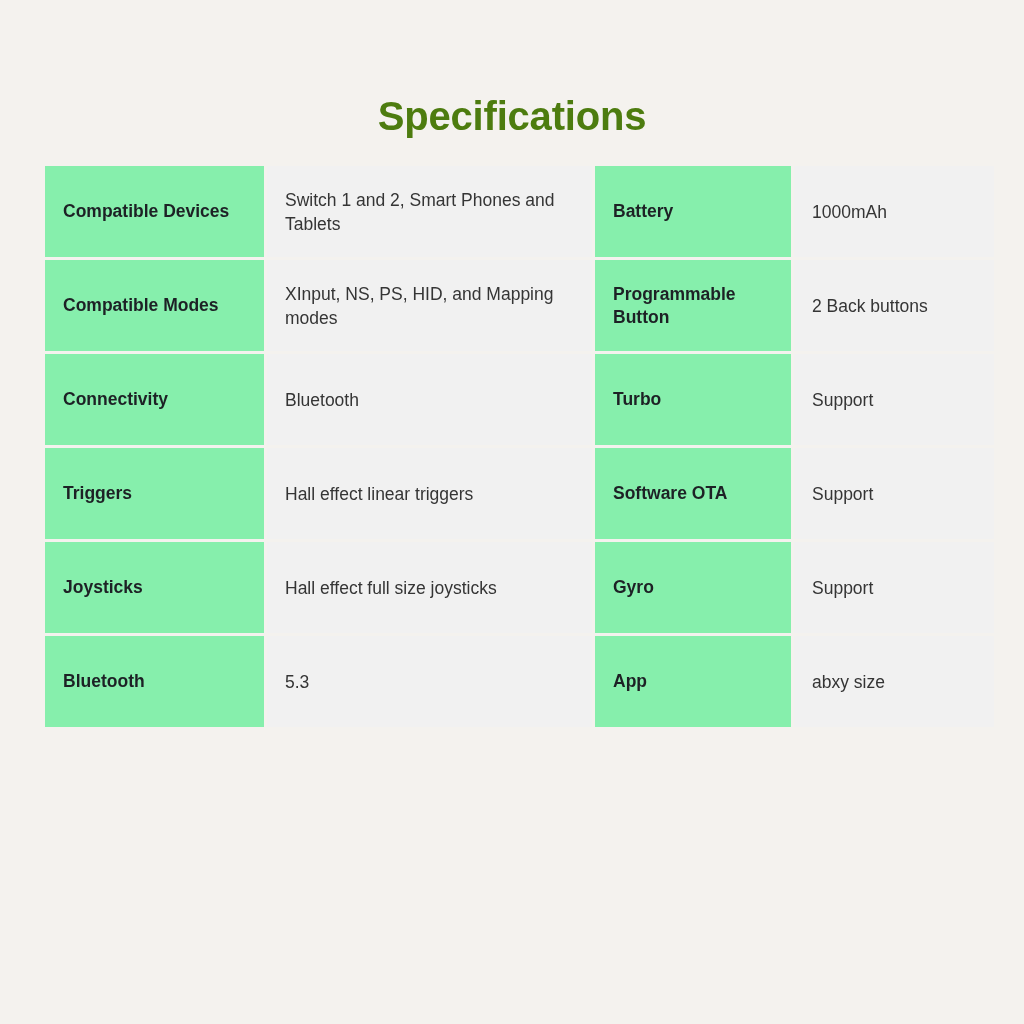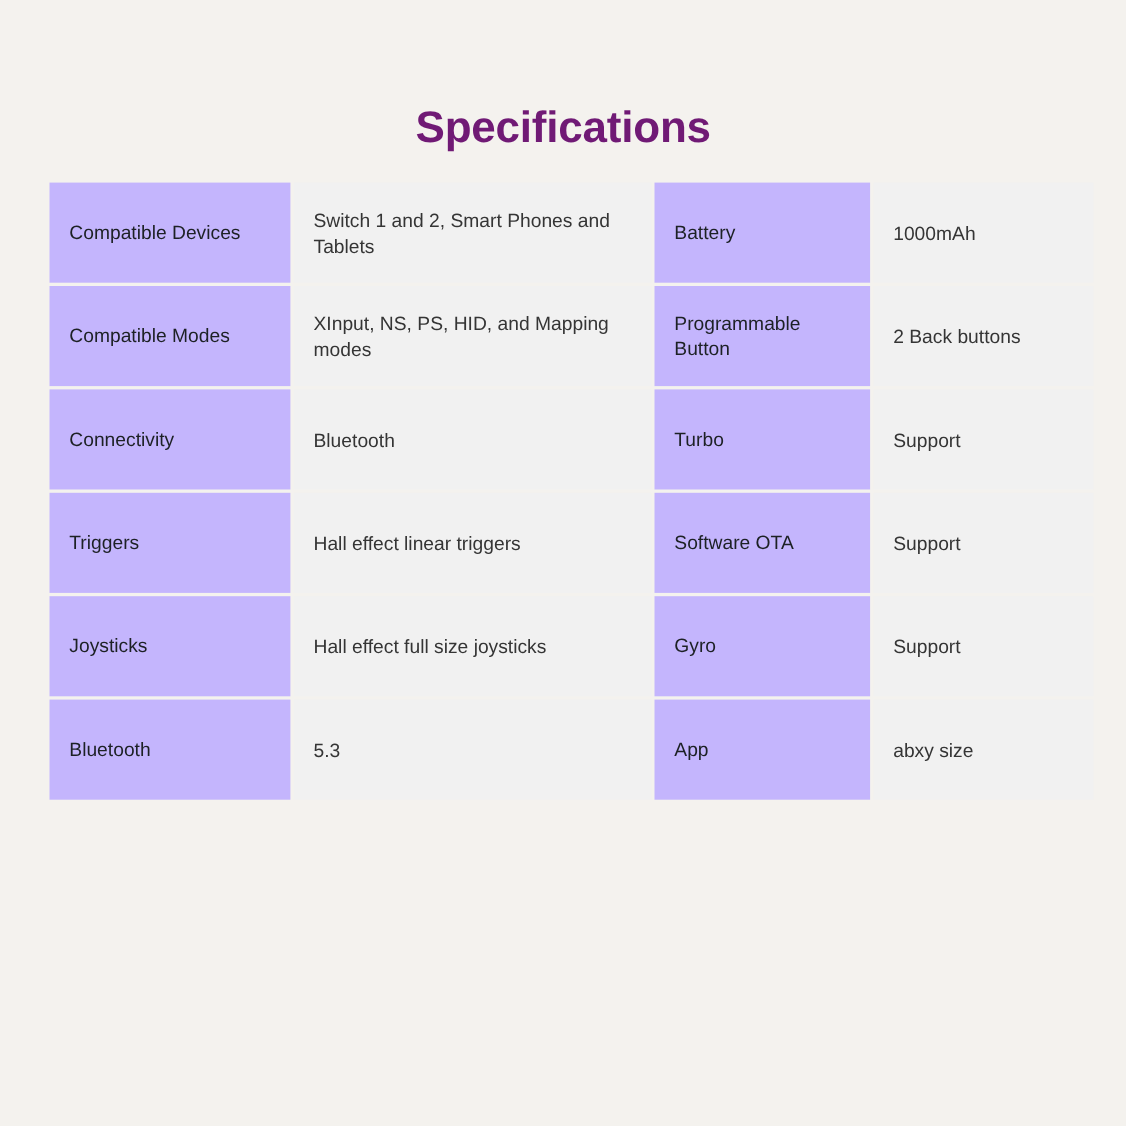--- a/index.html
+++ b/index.html
@@ -25,21 +25,21 @@
   
   .page-title {
     position: absolute;
     left: 0;
     top: 92px;
     width: 1024px;
     text-align: center;
     font-size: 40px;
     font-weight: 700;
     letter-spacing: -0.2px;
-    color: #701a75;
+    color: #4d7c0f;
     line-height: 48px;
   }
 
   
   .spec-table {
     position: absolute;
     left: 42px;
     top: 163px;
     width: 941px;
     border-collapse: separate;
@@ -51,23 +51,23 @@
     height: 91px;
   }
 
   .spec-table td {
     vertical-align: middle;
     padding: 8px 18px;
     box-sizing: border-box;
   }
 
   td.label-cell {
-    background: #c4b5fd;
+    background: #86efac;
     color: #1d2125;
-    font-weight: 400;
+    font-weight: 700;
     font-size: 17.5px;
     line-height: 23px;
   }
 
   td.value-cell {
     background: #f1f1f1;
     color: #353535;
     font-weight: 400;
     font-size: 17.5px;
     line-height: 24px;

